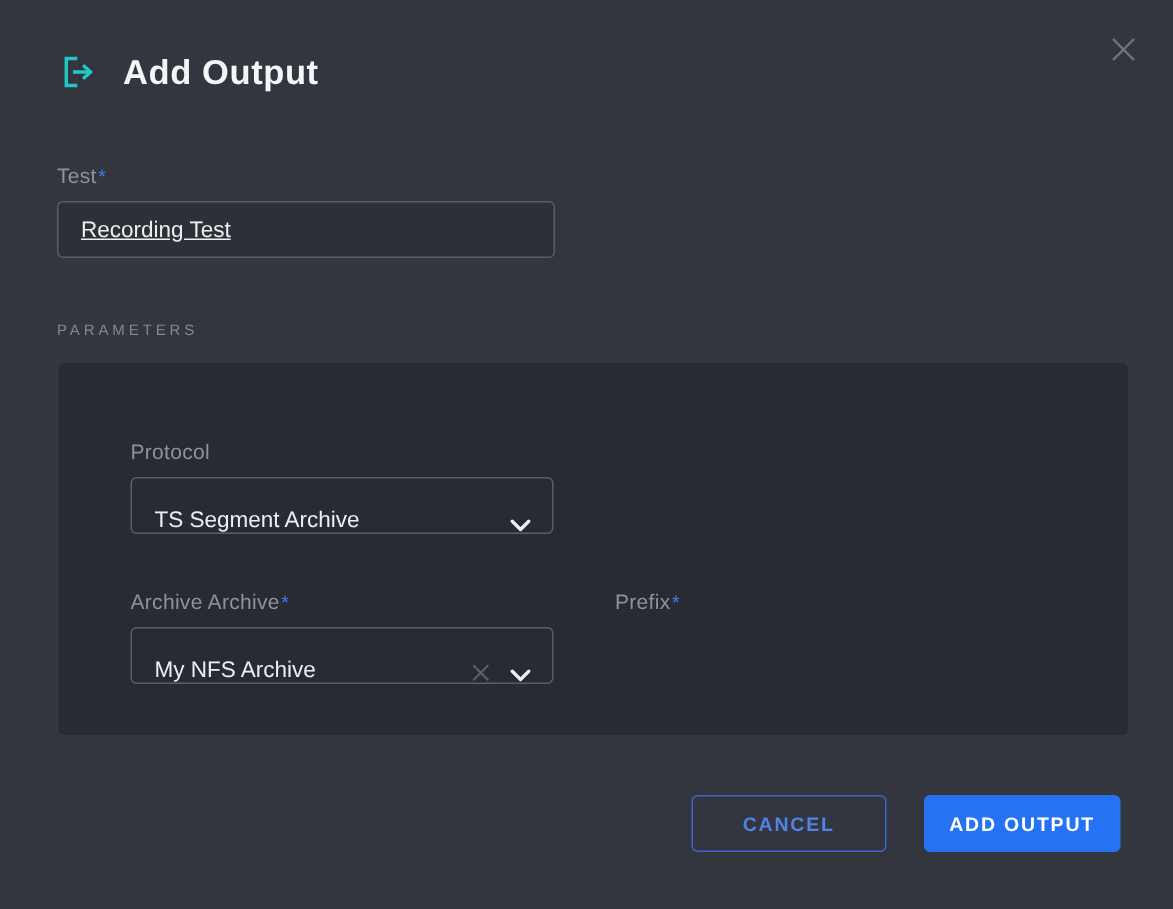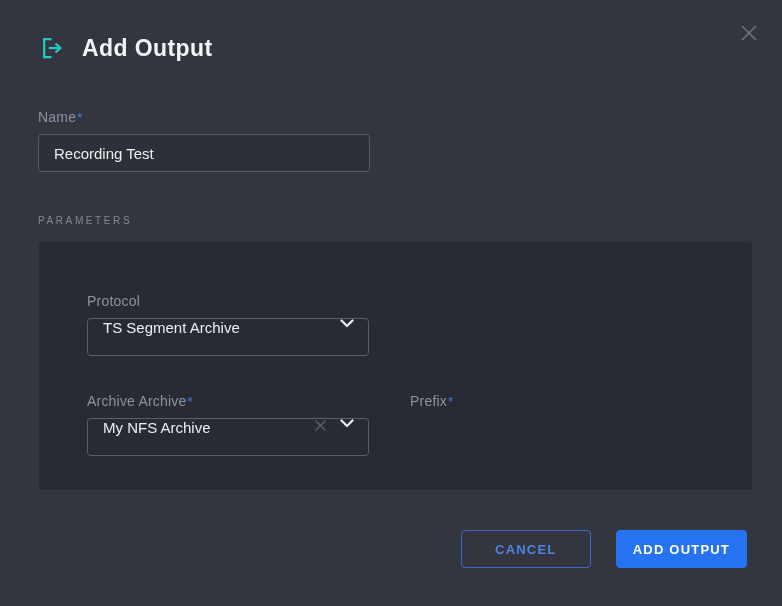--- a/index.html
+++ b/index.html
@@ -54,28 +54,29 @@
     width: 100%;
     height: 38px;
     background: rgba(0,0,0,0.10);
     border: 1px solid #5a5e69;
     border-radius: 4px;
     color: #eceef0;
     font-size: 15px;
     font-family: "Liberation Sans", sans-serif;
     padding: 0 15px;
     outline: none;
+    text-decoration: underline;
   }
   .select {
     width: 100%;
     height: 38px;
     border: 1px solid #5a5e69;
     border-radius: 4px;
     display: flex;
-    align-items: flex-start;
+    align-items: flex-end;
     padding: 0 14px 0 15px;
     cursor: pointer;
   }
   .select-value {
     color: #eceef0;
     font-size: 15px;
     flex: 1;
     white-space: nowrap;
     overflow: hidden;
   }
@@ -160,21 +161,21 @@
       <svg width="27" height="28" viewBox="0 0 24 24" fill="none">
         <path d="M12 4 H5.5 V20 H12" stroke="#1fc9c4" stroke-width="2"></path>
         <path d="M9.5 12 H19.5" stroke="#1fc9c4" stroke-width="2"></path>
         <path d="M15.5 8 L19.9 12 L15.5 16" stroke="#1fc9c4" stroke-width="2" fill="none"></path>
       </svg>
     </span>
     <h1 class="dialog-title">Add Output</h1>
   </div>
 
   <div class="name-group">
-    <label class="field-label"><span>Name</span><span class="req">*</span></label>
+    <label class="field-label"><span>Test</span><span class="req">*</span></label>
     <input class="text-input" type="text" value="Recording Test" style="">
   </div>
 
   <div class="params-heading">PARAMETERS</div>
 
   <div class="panel">
 
     <div class="protocol-field">
       <label class="field-label"><span>Protocol</span></label>
       <div class="select">

